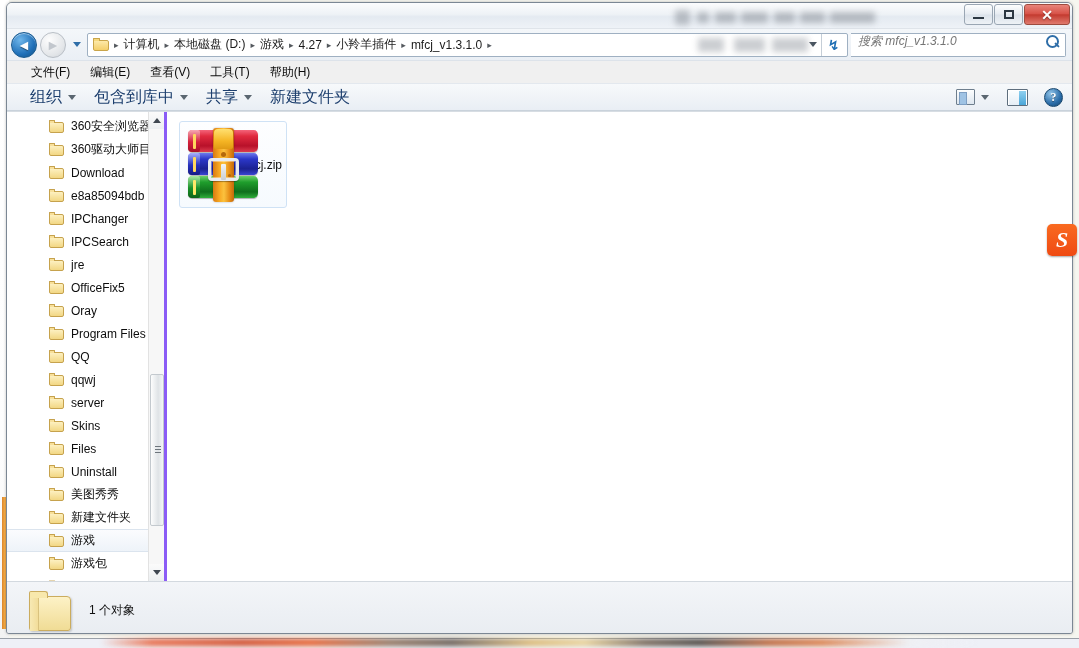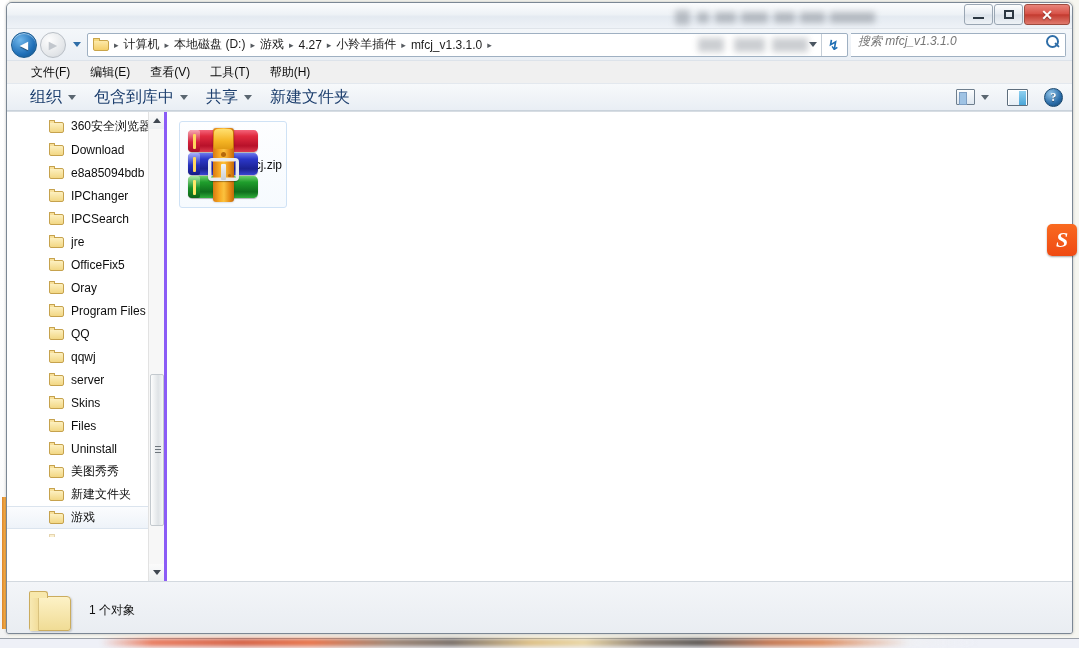--- a/index.html
+++ b/index.html
@@ -352,20 +352,27 @@
                 <span class="fbody"></span>
                 <span class="ftab"></span>
               </span>
             <span class="tlabel">360安全浏览器</span>
           </div>
           <div class="treerow">
             <span class="tfolder">
                 <span class="fbody"></span>
                 <span class="ftab"></span>
               </span>
+            <span class="tlabel">360驱动大师目</span>
+          </div>
+          <div class="treerow">
+            <span class="tfolder">
+                <span class="fbody"></span>
+                <span class="ftab"></span>
+              </span>
             <span class="tlabel">Download</span>
           </div>
           <div class="treerow">
             <span class="tfolder">
                 <span class="fbody"></span>
                 <span class="ftab"></span>
               </span>
             <span class="tlabel">e8a85094bdb</span>
           </div>
           <div class="treerow">
@@ -465,20 +472,27 @@
                 <span class="ftab"></span>
               </span>
             <span class="tlabel">新建文件夹</span>
           </div>
           <div class="treerow selected">
             <span class="tfolder">
                 <span class="fbody"></span>
                 <span class="ftab"></span>
               </span>
             <span class="tlabel">游戏</span>
+          </div>
+          <div class="treerow">
+            <span class="tfolder">
+                <span class="fbody"></span>
+                <span class="ftab"></span>
+              </span>
+            <span class="tlabel">游戏包</span>
           </div>
           <div class="treerow" style="opacity:.45">
             <span class="tfolder">
                 <span class="ftab"></span>
               </span>
           </div>
         </div>
 
         <div class="vscroll">
           <div class="sbtn top">

